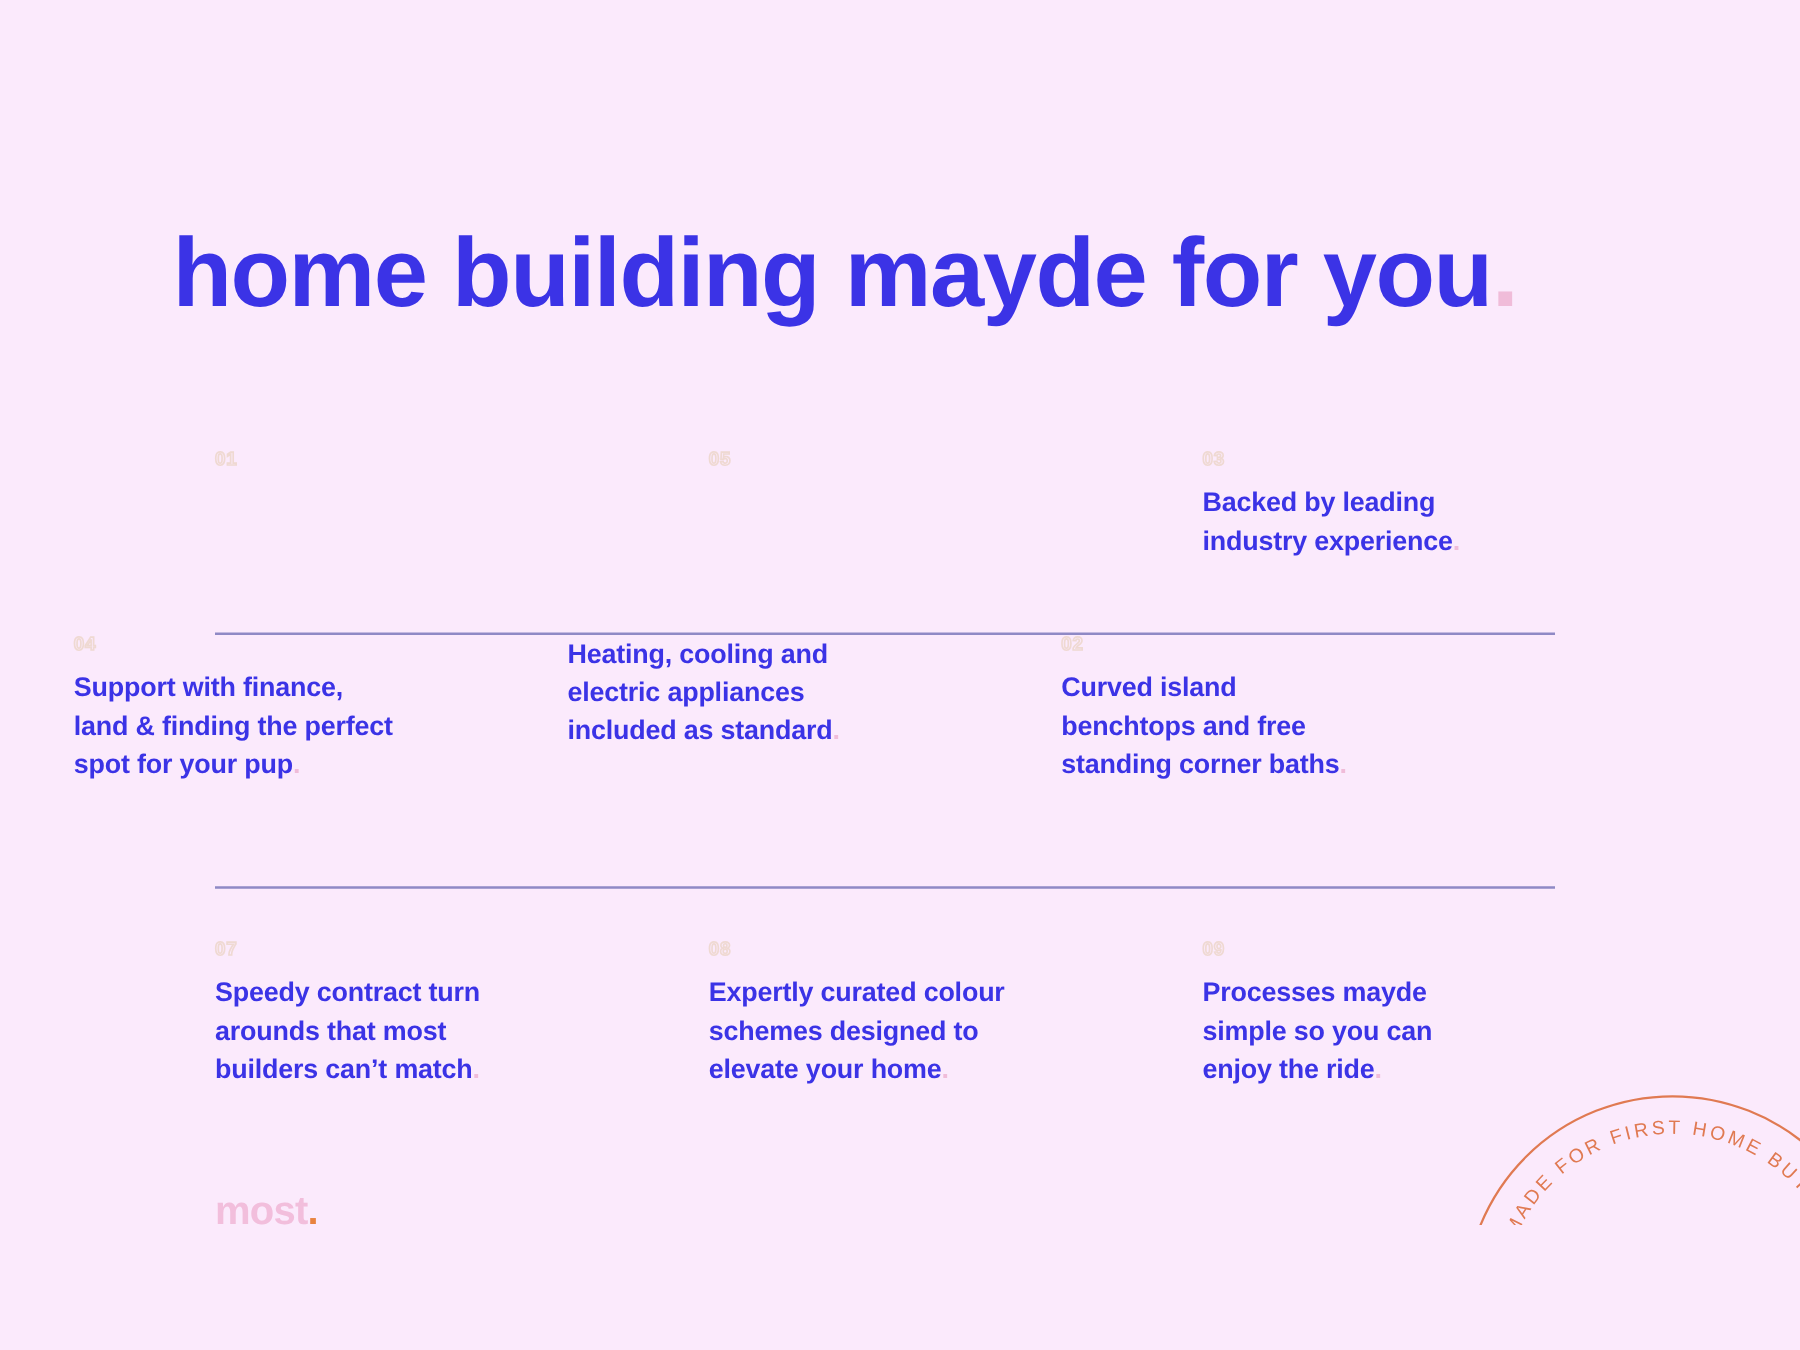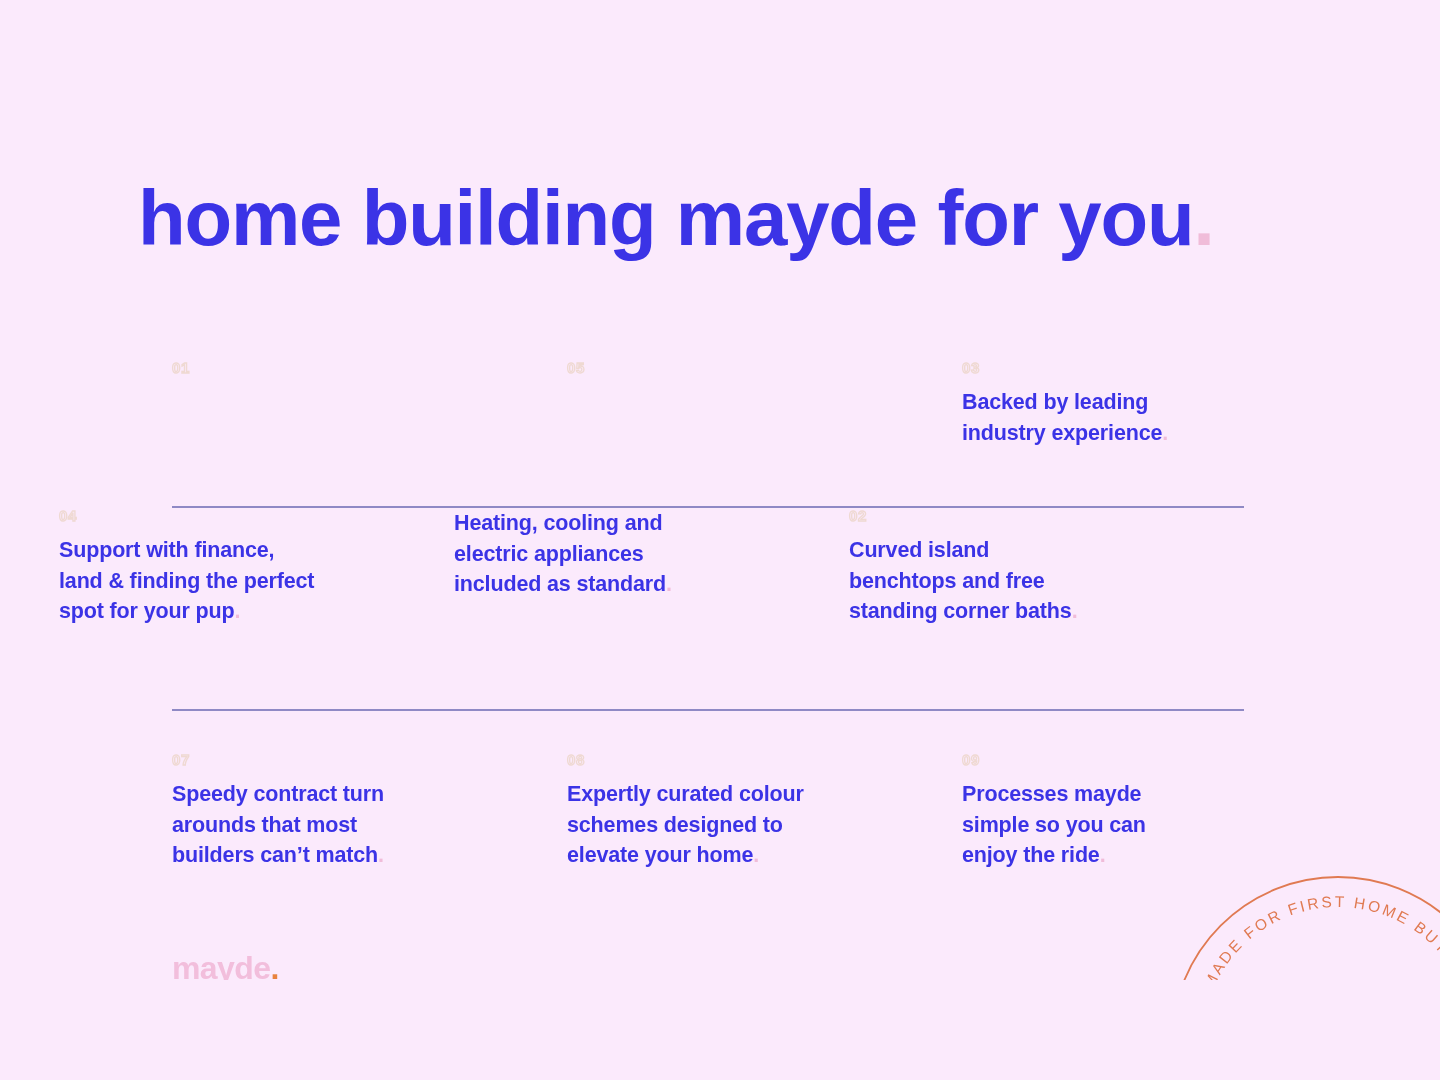--- a/index.html
+++ b/index.html
@@ -183,21 +183,21 @@
       <div class="cell">
         <span class="cell-num">09</span>
         <div class="cell-text"><span>Processes mayde
 simple so you can
 enjoy the ride</span><span class="dot-pink">.</span></div>
       </div>
     </div>
 
   </div>
 
-  <div class="logo"><span>mayde</span><span class="dot-orange">.</span></div>
+  <div class="logo"><span>most</span><span class="dot-orange">.</span></div>
 
   <div class="badge">
     <svg width="340" height="340" viewBox="0 0 340 340" xmlns="http://www.w3.org/2000/svg">
       <defs>
         <path id="arcTop" d="M 34,170 A 136,136 0 1 1 306,170"></path>
         <path id="arcBottom" d="M 306,170 A 136,136 0 1 1 34,170"></path>
       </defs>
       <circle class="ring" cx="170" cy="170" r="166"></circle>
       <text>
         <textPath href="#arcTop" startOffset="50%" text-anchor="middle">MADE FOR FIRST HOME BUYERS</textPath>

